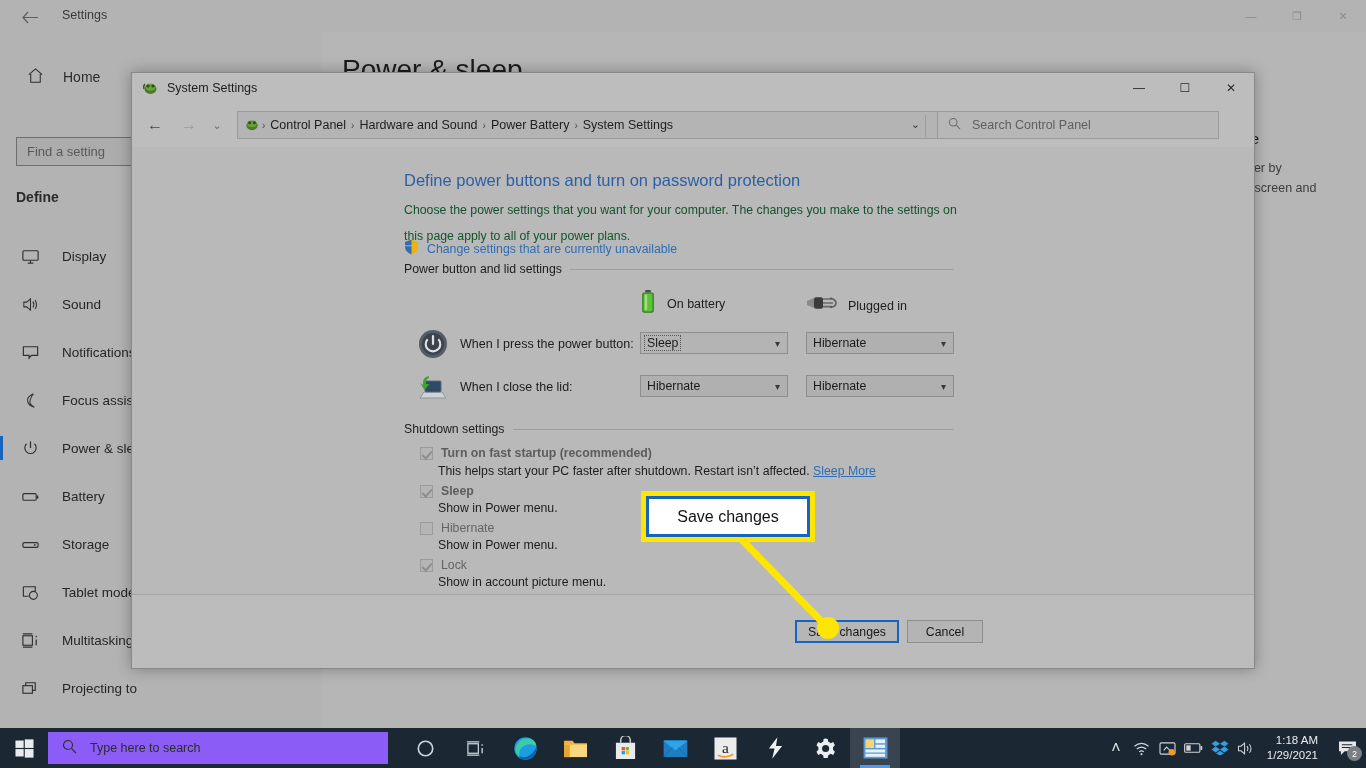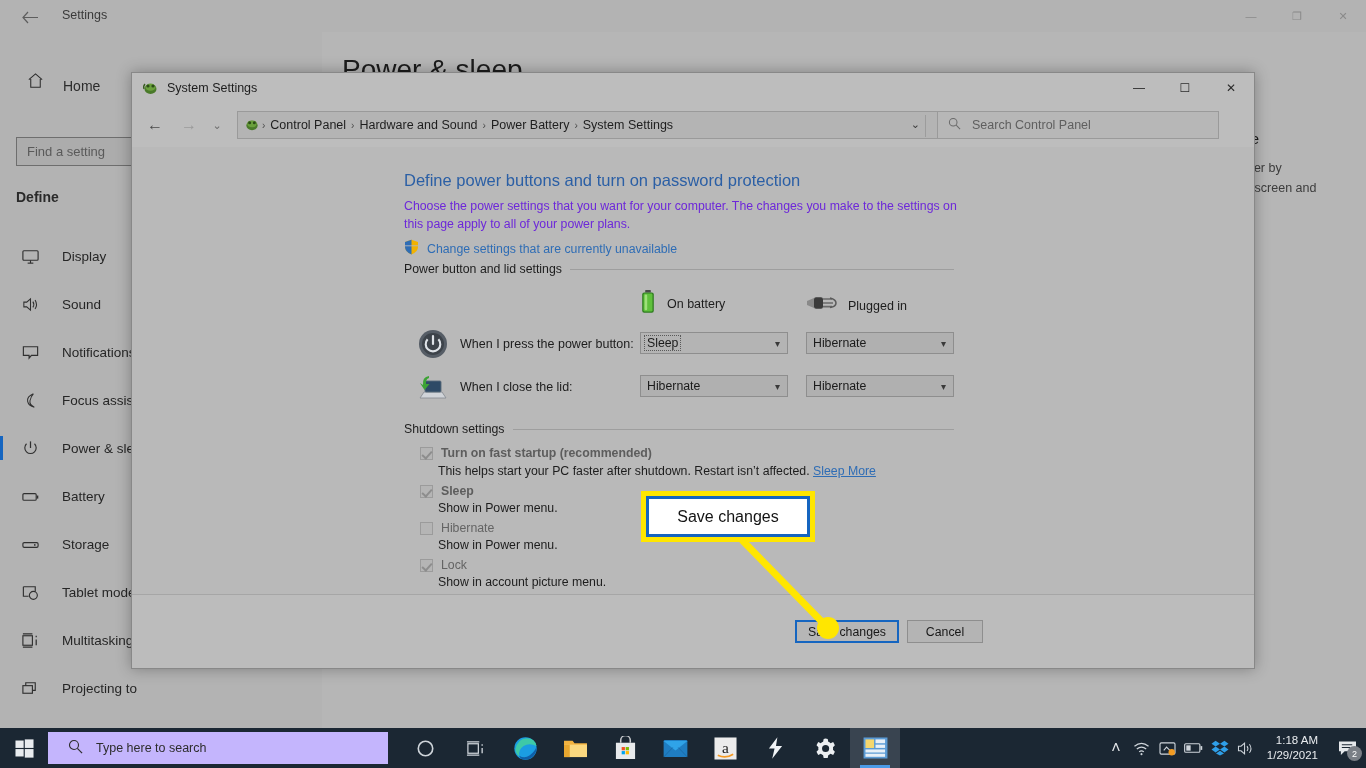--- a/index.html
+++ b/index.html
@@ -32,21 +32,21 @@
   .st-winbtn {
     width: 46px; height: 32px; display: flex; align-items: center;
     justify-content: center; color: #8a8a8a; font-size: 11px;
   }
   .settings-sidebar {
     position: absolute; left: 0; top: 32px; width: 322px; height: 696px;
     background: #b3b3b3;
   }
   .side-home {
     position: absolute; left: 14px; top: 28px; display: flex;
-    align-items: flex-end; gap: 18px; height: 34px; padding-left: 12px;
+    align-items: center; gap: 18px; height: 34px; padding-left: 12px;
   }
   .side-home .lbl { font-size: 14px; color: #2c2c2c; }
   .find-box {
     position: absolute; left: 16px; top: 105px; width: 260px; height: 29px;
     background: #acacac; border: 1px solid #6e6e6e;
     display: flex; align-items: center; padding-left: 10px;
     font-size: 13px; color: #5a5a5a;
   }
   .sys-label {
     position: absolute; left: 16px; top: 157px;
@@ -151,21 +151,21 @@
   .dlg-body {
     position: absolute; left: 0; top: 74px; width: 100%; height: 449px;
     background: #b9b9b9;
   }
   .h-title {
     position: absolute; left: 272px; top: 98px;
     font-size: 16.5px; color: #2b5fa5;
   }
   .h-desc {
     position: absolute; left: 272px; top: 124px; width: 565px;
-    font-size: 12.3px; color: #6d28d9; line-height: 18px;
+    font-size: 12.3px; color: #14532d; line-height: 26px;
   }
   .h-shieldlink {
     position: absolute; left: 272px; top: 160px;
     display: flex; align-items: center; gap: 8px;
   }
   .h-shieldlink .lk { font-size: 12.3px; color: #2f6db5; }
 
   
   .grp-header {
     position: absolute; display: flex; align-items: center; gap: 8px;
@@ -245,22 +245,22 @@
   .taskbar {
     position: absolute; left: 0; bottom: 0; width: 1366px; height: 40px;
     background: #1b2733;
   }
   .tb-start {
     position: absolute; left: 0; top: 0; width: 48px; height: 40px;
     display: flex; align-items: center; justify-content: center;
   }
   .tb-search {
     position: absolute; left: 48px; top: 4px; width: 340px; height: 32px;
-    background: #c4b5fd; display: flex; align-items: center;
-    padding-left: 20px; gap: 13px;
+    background: #8b5cf6; display: flex; align-items: center;
+    padding-left: 14px; gap: 13px;
   }
   .tb-search .ph { font-size: 12.5px; color: #2d2d2d; }
   .tb-icons { position: absolute; left: 400px; top: 0; height: 40px;
               display: flex; align-items: center; }
   .tb-ic {
     width: 50px; height: 40px; display: flex; align-items: center;
     justify-content: center; position: relative;
   }
   .tb-ic.active { background: #394450; }
   .tb-ic.active::after {

